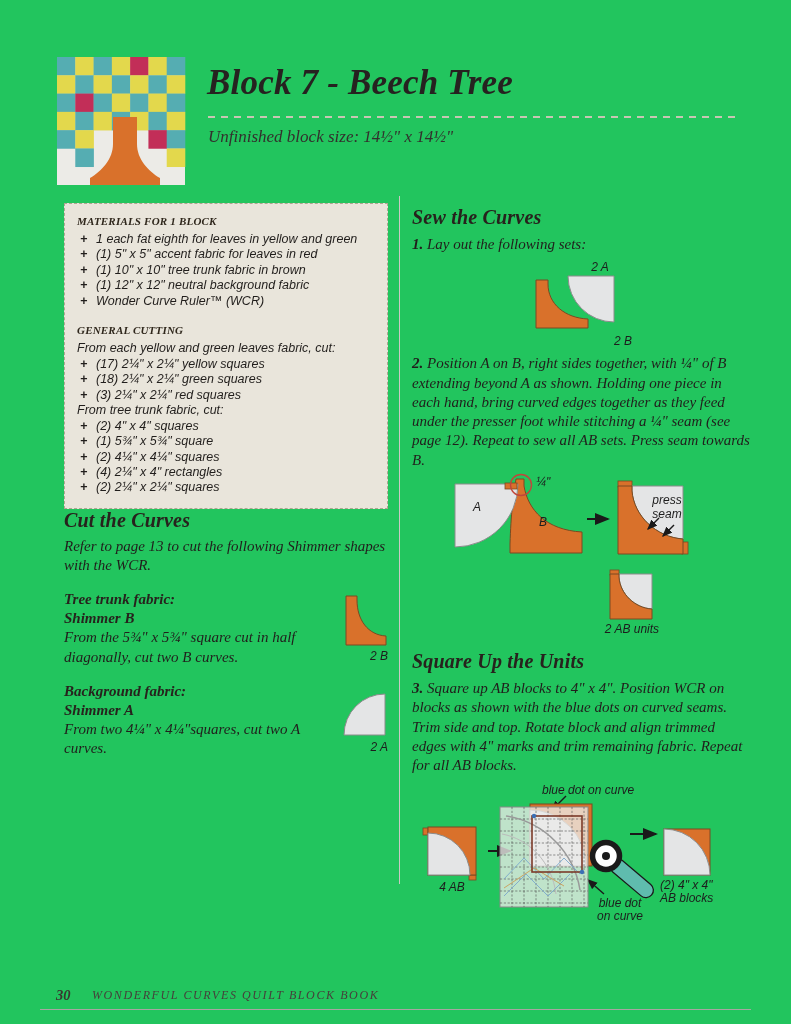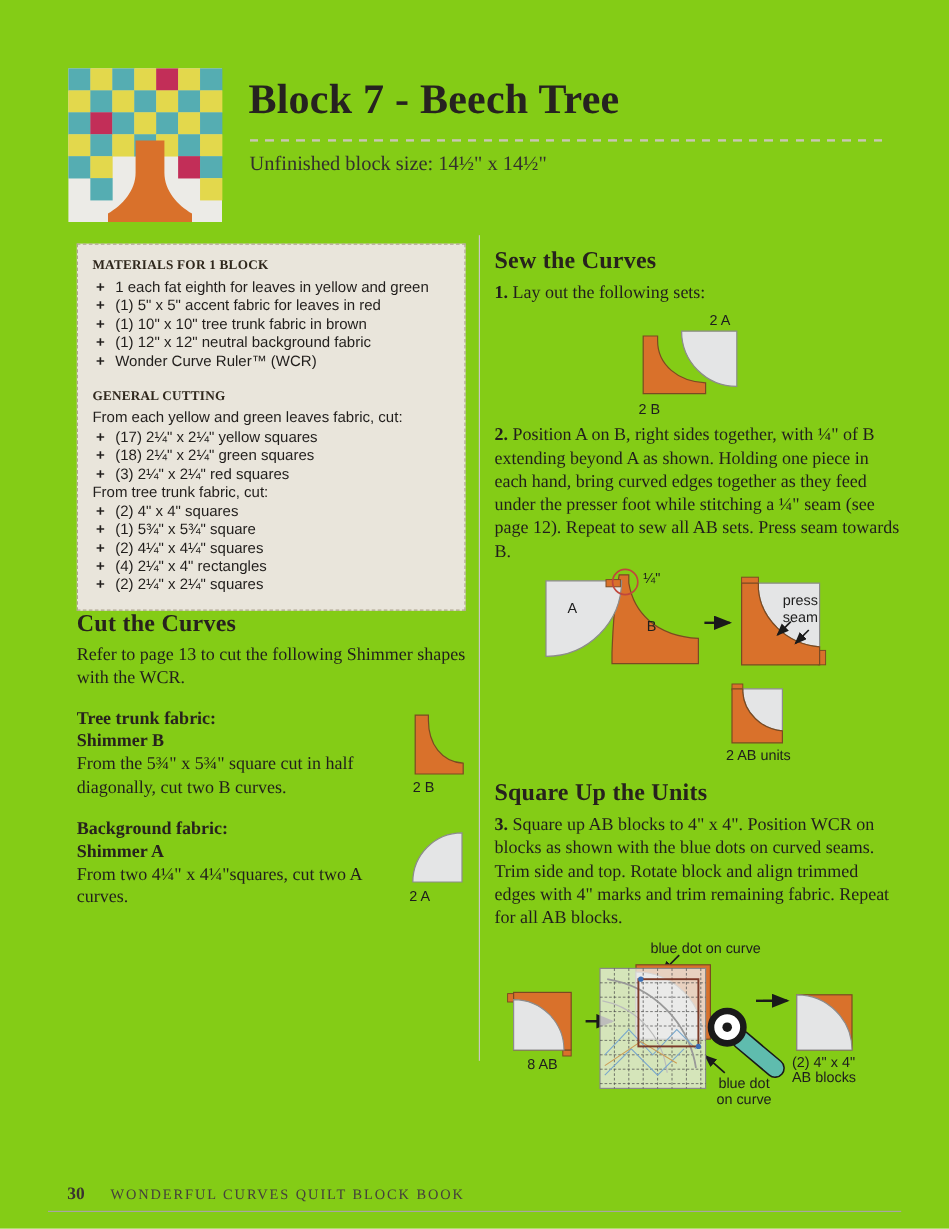--- a/index.html
+++ b/index.html
@@ -1,17 +1,17 @@
 <!DOCTYPE html>
 <html><head>
 <meta charset="utf-8">
 <style>
   html,body{margin:0;padding:0;background:#ffffff;}
-  .page{position:relative;width:791px;height:1024px;background:#84cc16;overflow:hidden;
-        font-family:"Liberation Serif",serif;color:#211E1C;}
+  .page{position:relative;width:791px;height:1024px;background:#22c55e;overflow:hidden;
+        font-family:"Liberation Serif",serif;color:#211E1C;font-style:italic;}
 
   
   .block-img{position:absolute;left:57px;top:57px;width:128px;height:128px;}
   .page-title{position:absolute;left:207px;top:63px;margin:0;font-size:35px;font-weight:700;
               color:#262220;letter-spacing:.2px;}
   .title-rule{position:absolute;left:208px;top:116px;width:530px;height:2px;
               background:repeating-linear-gradient(90deg,#C9C6B4 0 7px,transparent 7px 13px);}
   .subtitle{position:absolute;left:208px;top:127px;margin:0;font-size:17px;color:#33302D;}
 
   
@@ -30,21 +30,21 @@
 
   
   .section-h{margin:0 0 5px;font-size:20px;font-weight:700;color:#27221D;letter-spacing:.2px;}
   .right-col .section-h{margin-top:10px;}
   .body-p{margin:0;font-size:15px;line-height:19.3px;color:#211E1C;}
   .step-p{margin:6px 0 0;font-size:15px;line-height:19.3px;color:#211E1C;}
   .fab-label{margin:0;font-size:15px;line-height:19px;font-weight:700;color:#27221D;}
   .shape-row{display:flex;margin-top:15px;}
   .shape-text{width:240px;}
   .shape-fig{margin-left:auto;padding-top:4px;text-align:center;}
-  .fig-label{font-family:"Liberation Sans",sans-serif;font-size:12px;color:#1d1d1d;margin-top:2px;text-align:left;}
+  .fig-label{font-family:"Liberation Sans",sans-serif;font-size:12px;color:#1d1d1d;margin-top:2px;text-align:right;}
 
   
   .fig1{width:100px;margin:6px 0 0 120px;}
   .fig1 .top-label{text-align:center;padding-left:36px;}
   .fig2{position:relative;width:312px;height:166px;margin:4px 0 0 20px;}
   .fig3{position:relative;width:340px;height:152px;margin:8px 0 0 2px;}
   .dlabel{position:absolute;font-family:"Liberation Sans",sans-serif;font-size:12px;line-height:13.5px;
           color:#1d1d1d;white-space:pre-line;}
   .dlabel.center{text-align:center;}
   svg{display:block;overflow:visible;}
@@ -303,21 +303,21 @@
         </g>
         <circle cx="192" cy="72" r="13.5" fill="#FFFFFF" stroke="#1a1a1a" stroke-width="5.5"></circle>
         <circle cx="192" cy="72" r="4" fill="#1a1a1a"></circle>
 
         <line x1="216" y1="50" x2="242" y2="50" stroke="#1a1a1a" stroke-width="2" marker-end="url(#ah2)"></line>
 
         <rect x="250" y="45" width="46" height="46" fill="#D9712B" stroke="#7A4A22" stroke-width="1"></rect>
         <path d="M250 45 A46 46 0 0 1 296 91 L250 91 Z" fill="#E4E5E6" stroke="#8C8C8C" stroke-width="1"></path>
       </svg>
       <div class="dlabel" style="left:128px;top:0;">blue dot on curve</div>
-      <div class="dlabel center" style="left:14px;top:97px;width:48px;">8 AB</div>
+      <div class="dlabel center" style="left:14px;top:97px;width:48px;">4 AB</div>
       <div class="dlabel" style="left:183px;top:113px;text-align:center;">blue dot
 on curve</div>
       <div class="dlabel" style="left:246px;top:95px;width:60px;">(2) 4" x 4"
 AB blocks</div>
     </div>
   </div>
 
   <p class="page-num">30</p>
   <p class="book-title">WONDERFUL CURVES QUILT BLOCK BOOK</p>
   <div class="footer-rule"></div>

